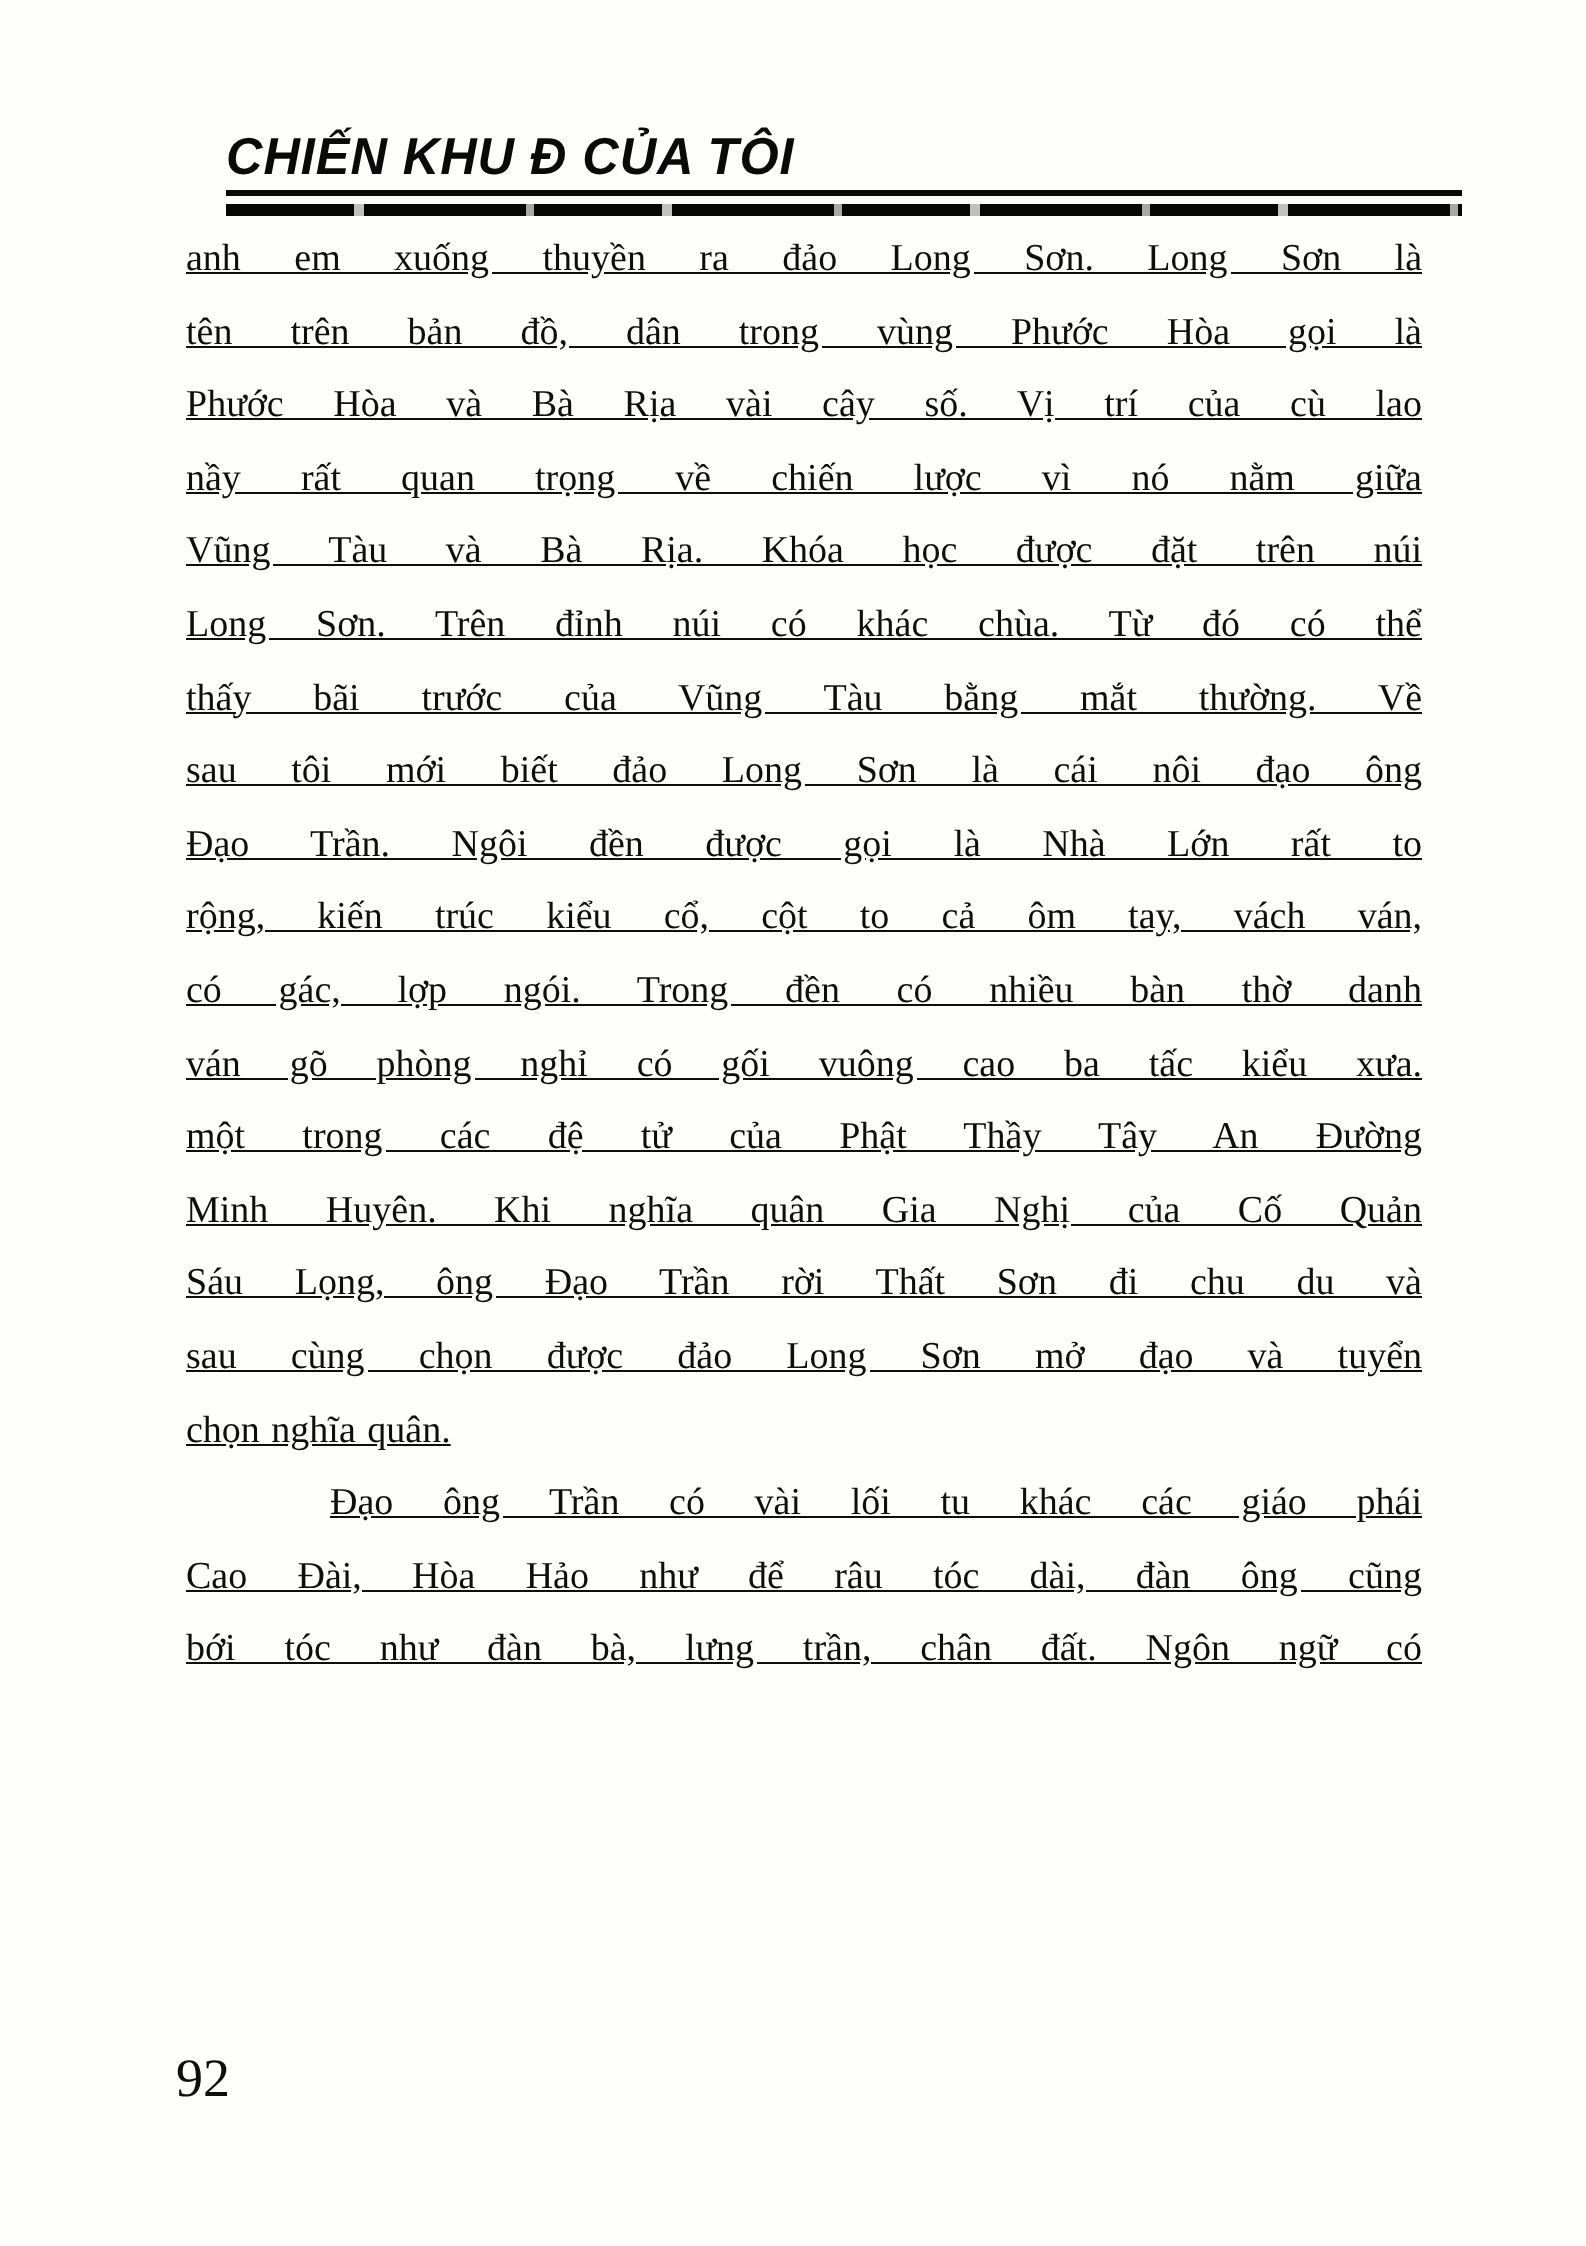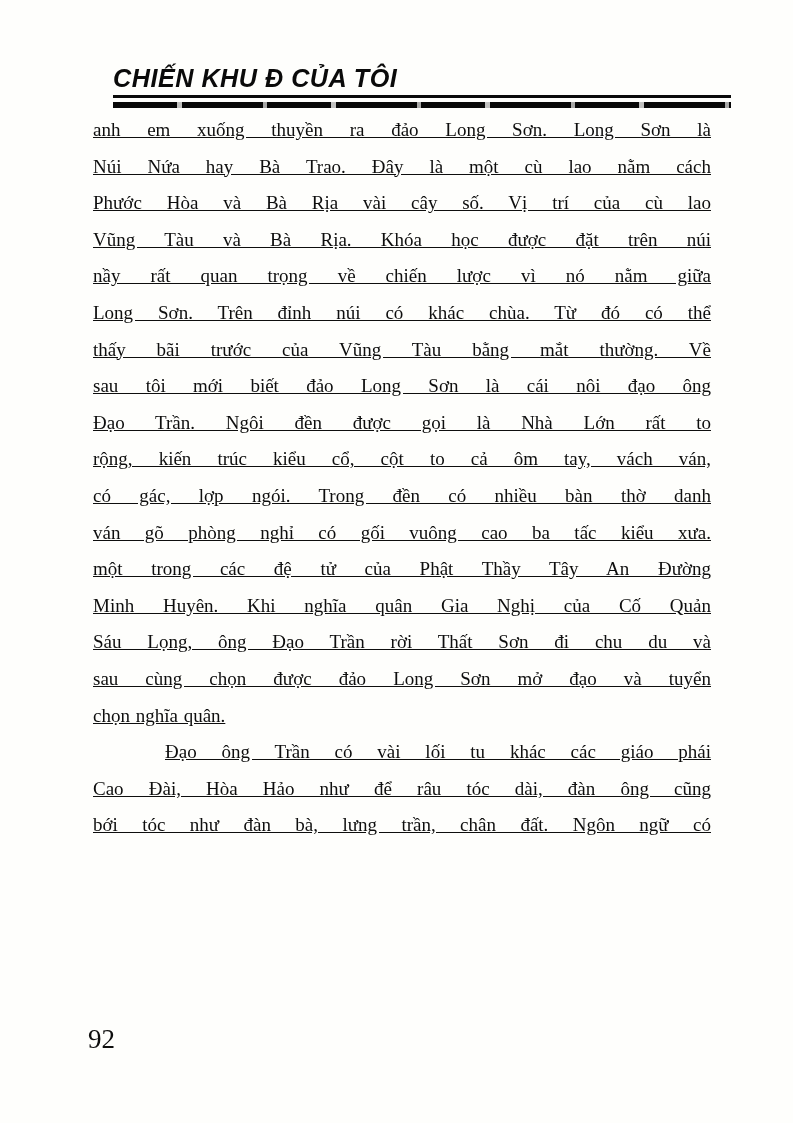--- a/index.html
+++ b/index.html
@@ -87,24 +87,24 @@
 <div class="page">
 
   <div class="running-header">
     <div class="header-title">CHIẾN KHU Đ CỦA TÔI</div>
     <div class="rule-thin"></div>
     <div class="rule-thick"></div>
   </div>
 
   <div class="body-text" id="body-text">
       <div class="text-line">anh em xuống thuyền ra đảo Long Sơn. Long Sơn là</div>
-      <div class="text-line">Núi Nứa hay Bà Trao. Đây là một cù lao nằm cách</div>
+      <div class="text-line">tên trên bản đồ, dân trong vùng Phước Hòa gọi là</div>
       <div class="text-line">Phước Hòa và Bà Rịa vài cây số. Vị trí của cù lao</div>
+      <div class="text-line">nầy rất quan trọng về chiến lược vì nó nằm giữa</div>
       <div class="text-line">Vũng Tàu và Bà Rịa. Khóa học được đặt trên núi</div>
-      <div class="text-line">nầy rất quan trọng về chiến lược vì nó nằm giữa</div>
       <div class="text-line">Long Sơn. Trên đỉnh núi có khác chùa. Từ đó có thể</div>
       <div class="text-line">thấy bãi trước của Vũng Tàu bằng mắt thường. Về</div>
       <div class="text-line">sau tôi mới biết đảo Long Sơn là cái nôi đạo ông</div>
       <div class="text-line">Đạo Trần. Ngôi đền được gọi là Nhà Lớn rất to</div>
       <div class="text-line">rộng, kiến trúc kiểu cổ, cột to cả ôm tay, vách ván,</div>
       <div class="text-line">có gác, lợp ngói. Trong đền có nhiều bàn thờ danh</div>
       <div class="text-line">ván gõ phòng nghỉ có gối vuông cao ba tấc kiểu xưa.</div>
       <div class="text-line">một trong các đệ tử của Phật Thầy Tây An Đường</div>
       <div class="text-line">Minh Huyên. Khi nghĩa quân Gia Nghị của Cố Quản</div>
       <div class="text-line">Sáu Lọng, ông Đạo Trần rời Thất Sơn đi chu du và</div>

